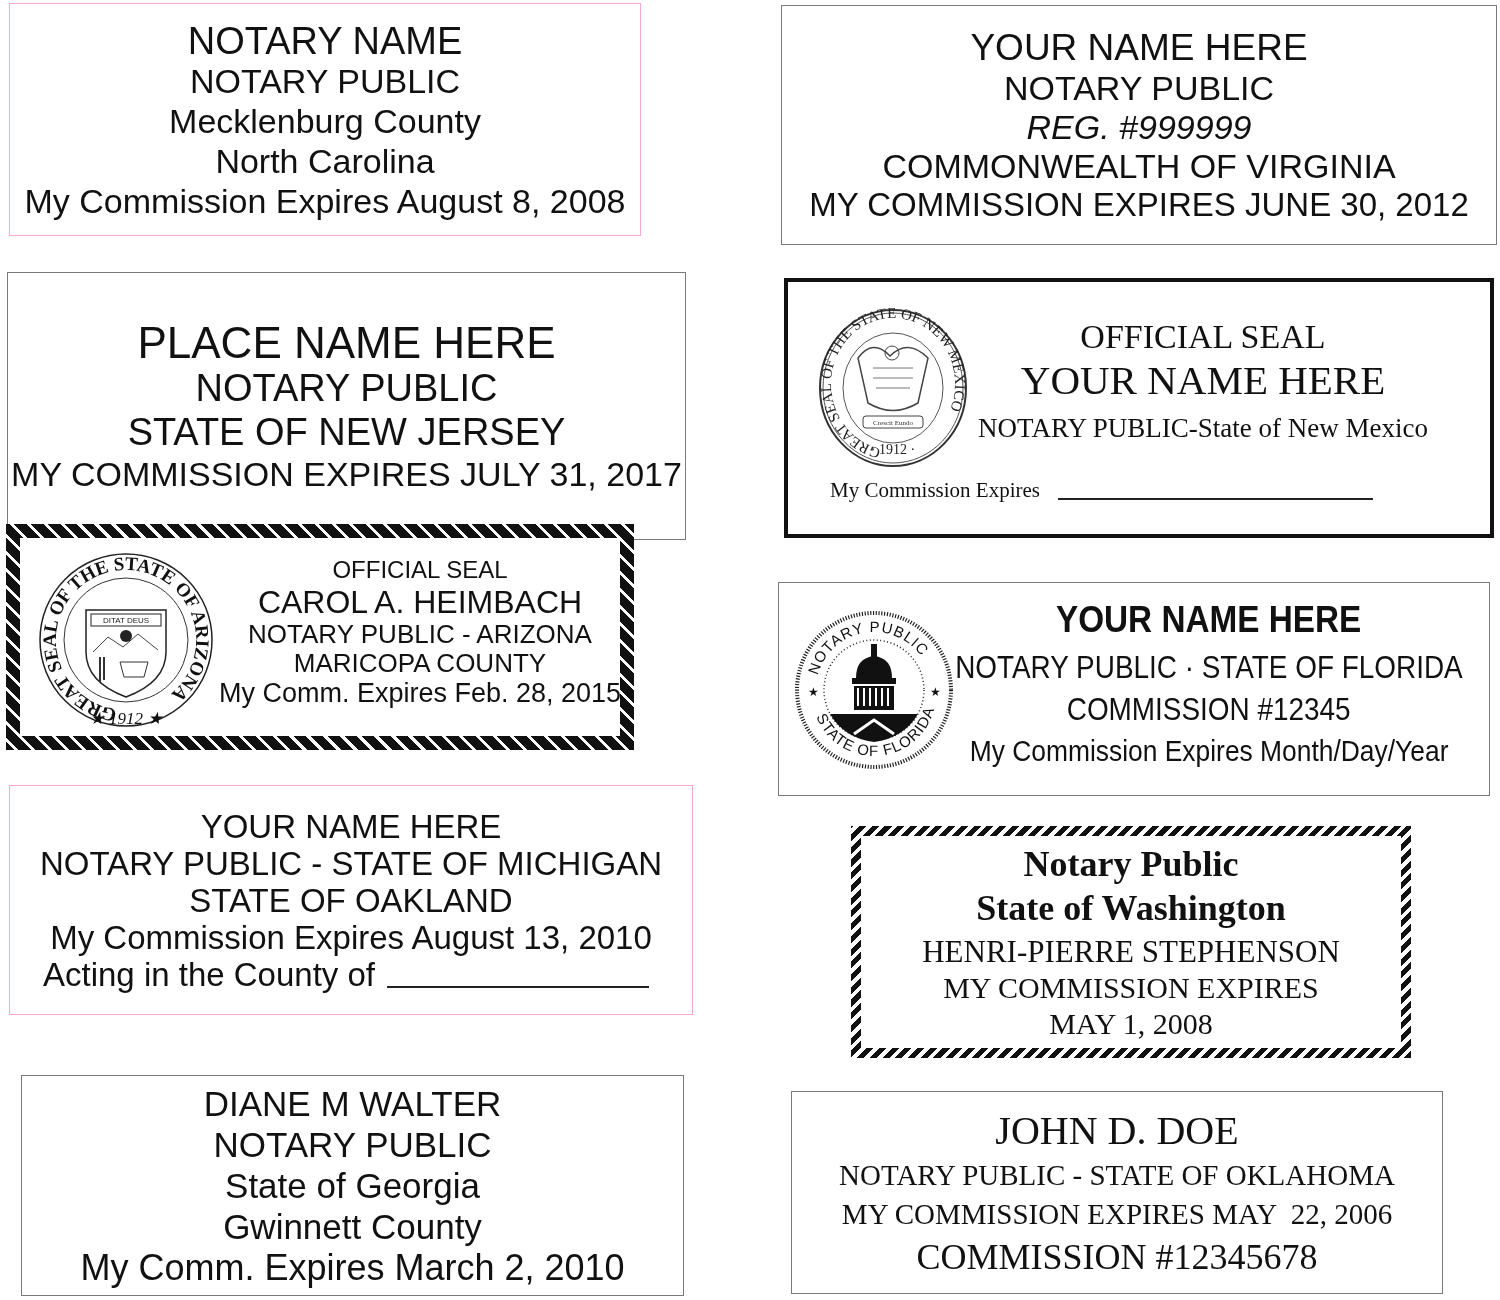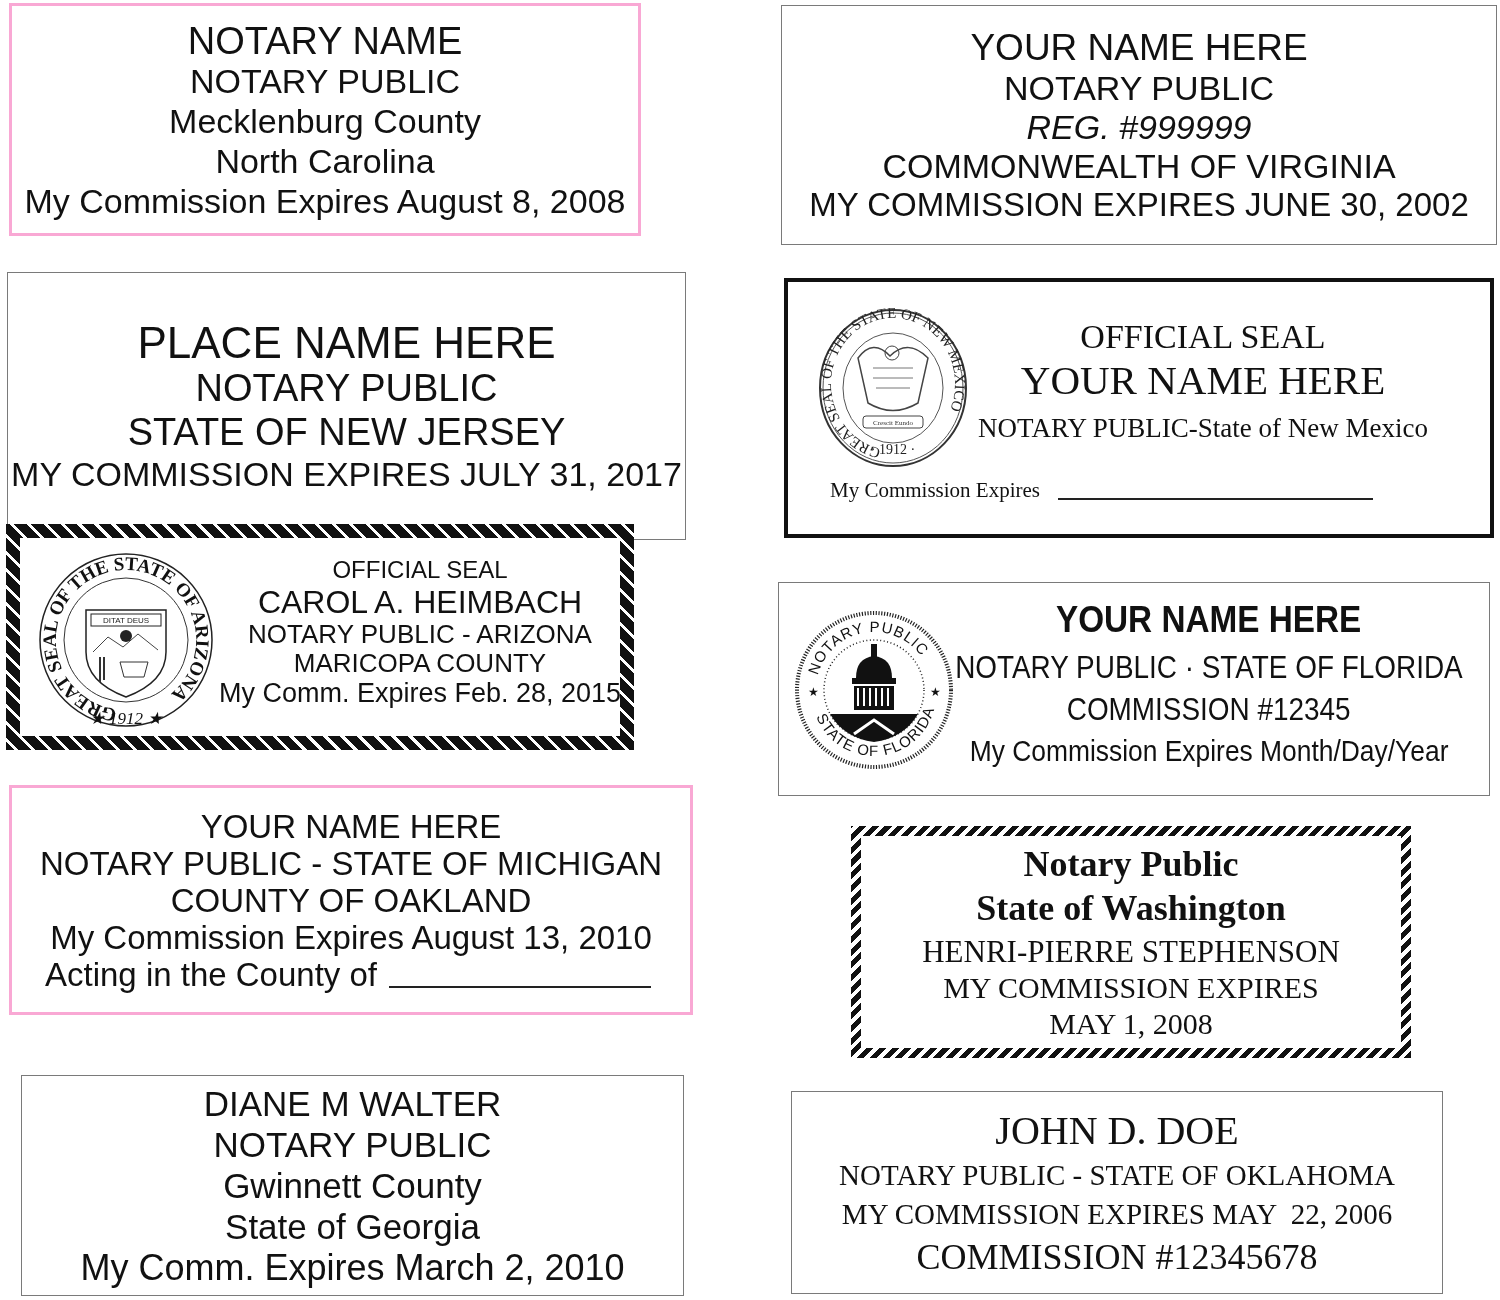--- a/index.html
+++ b/index.html
@@ -2,21 +2,21 @@
 <html><head>
 <meta charset="utf-8">
 <style>
   html, body { margin: 0; padding: 0; background: #ffffff; }
   body { width: 1500px; height: 1300px; position: relative; overflow: hidden; color: #111; }
   .stamp { position: absolute; box-sizing: border-box; background: #fff; display: flex; flex-direction: column; align-items: center; justify-content: center; }
   .stamp .ln { white-space: nowrap; line-height: 1; }
   .sans { font-family: "Liberation Sans", sans-serif; }
   .serif { font-family: "Liberation Serif", serif; }
   .thin { border: 1px solid #7a7a7a; }
-  .med { border: 3px solid #f9a8d4; }
+  .med { border: 1px solid #f9a8d4; }
   .thick { border: 4px solid #111; }
   .rope-a { border: 14px solid transparent; border-image: repeating-linear-gradient(45deg, #111 0 6px, #fff 6px 9px, #111 9px 12px) 14; }
   .rope-w { border: 10px solid transparent; border-image: repeating-linear-gradient(-45deg, #111 0 5px, #fff 5px 9px) 10; border-radius: 16px; }
   .blank { display: inline-block; border-bottom: 2px solid #222; vertical-align: baseline; }
   .seal { position: absolute; }
   .row { display: flex; align-items: center; }
 </style>
 </head>
 <body>
 
@@ -26,21 +26,21 @@
   <div class="ln" style="font-size:34px;margin-bottom:6px;">Mecklenburg County</div>
   <div class="ln" style="font-size:34px;margin-bottom:6px;">North Carolina</div>
   <div class="ln" style="font-size:34px;">My Commission Expires August 8, 2008</div>
 </div>
 
 <div class="stamp sans thin" style="left:781px;top:5px;width:716px;height:240px;">
   <div class="ln" style="font-size:37px;margin-bottom:5px;">YOUR NAME HERE</div>
   <div class="ln" style="font-size:34px;margin-bottom:5px;">NOTARY PUBLIC</div>
   <div class="ln" style="font-size:34px;margin-bottom:5px;font-style:italic;">REG. #999999</div>
   <div class="ln" style="font-size:34px;margin-bottom:5px;">COMMONWEALTH OF VIRGINIA</div>
-  <div class="ln" style="font-size:33px;">MY COMMISSION EXPIRES JUNE 30, 2002</div>
+  <div class="ln" style="font-size:33px;">MY COMMISSION EXPIRES JUNE 30, 2012</div>
 </div>
 
 <div class="stamp sans thin" style="left:7px;top:272px;width:679px;height:268px;">
   <div class="ln" style="font-size:44px;margin-bottom:4px;">PLACE NAME HERE</div>
   <div class="ln" style="font-size:38px;margin-bottom:6px;">NOTARY PUBLIC</div>
   <div class="ln" style="font-size:38px;margin-bottom:6px;">STATE OF NEW JERSEY</div>
   <div class="ln" style="font-size:34px;">MY COMMISSION EXPIRES JULY 31, 2017</div>
 </div>
 
 <div class="stamp serif thick" style="left:784px;top:278px;width:710px;height:260px;display:block;">
@@ -126,41 +126,41 @@
     <div class="ln" style="font-size:37px;font-weight:bold;margin-bottom:14px;transform:scaleX(0.9);">YOUR NAME HERE</div>
     <div class="ln" style="font-size:31px;margin-bottom:11px;transform:scaleX(0.9);">NOTARY PUBLIC · STATE OF FLORIDA</div>
     <div class="ln" style="font-size:31px;margin-bottom:11px;transform:scaleX(0.9);">COMMISSION #12345</div>
     <div class="ln" style="font-size:30px;transform:scaleX(0.88);">My Commission Expires Month/Day/Year</div>
   </div>
 </div>
 
 <div class="stamp sans med" style="left:9px;top:785px;width:684px;height:230px;">
   <div class="ln" style="font-size:33px;margin-bottom:4px;">YOUR NAME HERE</div>
   <div class="ln" style="font-size:33px;margin-bottom:4px;">NOTARY PUBLIC - STATE OF MICHIGAN</div>
-  <div class="ln" style="font-size:33px;margin-bottom:4px;">COUNTY OF OAKLAND</div>
+  <div class="ln" style="font-size:33px;margin-bottom:4px;">STATE OF OAKLAND</div>
   <div class="ln" style="font-size:33px;margin-bottom:4px;">My Commission Expires August 13, 2010</div>
   <div class="ln row" style="font-size:33px;align-self:flex-start;margin-left:33px;">
     <span>Acting in the County of</span>
     <span class="blank" style="width:262px;margin-left:12px;height:26px;"></span>
   </div>
 </div>
 
 <div class="stamp serif rope-w" style="left:851px;top:826px;width:560px;height:232px;">
   <div class="ln" style="font-size:36px;font-weight:bold;margin-bottom:8px;">Notary Public</div>
   <div class="ln" style="font-size:36px;font-weight:bold;margin-bottom:10px;">State of Washington</div>
   <div class="ln" style="font-size:31px;margin-bottom:6px;">HENRI-PIERRE STEPHENSON</div>
   <div class="ln" style="font-size:30px;margin-bottom:6px;">MY COMMISSION EXPIRES</div>
   <div class="ln" style="font-size:30px;">MAY 1, 2008</div>
 </div>
 
 <div class="stamp sans thin" style="left:21px;top:1075px;width:663px;height:221px;text-align:center;">
   <div class="ln" style="font-size:35px;margin-bottom:6px;">DIANE M WALTER</div>
   <div class="ln" style="font-size:35px;margin-bottom:6px;">NOTARY PUBLIC</div>
+  <div class="ln" style="font-size:35px;margin-bottom:6px;">State of Georgia</div>
   <div class="ln" style="font-size:35px;margin-bottom:6px;">Gwinnett County</div>
-  <div class="ln" style="font-size:35px;margin-bottom:6px;">State of Georgia</div>
   <div class="ln" style="font-size:36px;">My Comm. Expires March 2, 2010</div>
 </div>
 
 <div class="stamp serif thin" style="left:791px;top:1091px;width:652px;height:203px;">
   <div class="ln" style="font-size:40px;margin-bottom:10px;">JOHN D. DOE</div>
   <div class="ln" style="font-size:29px;margin-bottom:10px;">NOTARY PUBLIC - STATE OF OKLAHOMA</div>
   <div class="ln" style="font-size:29px;margin-bottom:10px;white-space:pre;">MY COMMISSION EXPIRES MAY  22, 2006</div>
   <div class="ln" style="font-size:36px;">COMMISSION #12345678</div>
 </div>
 

